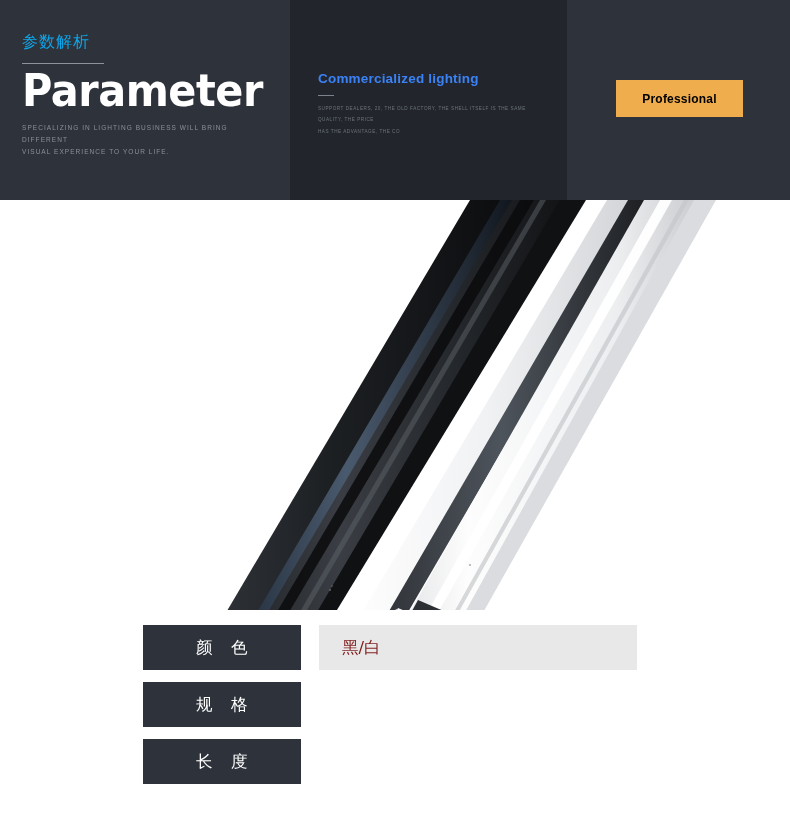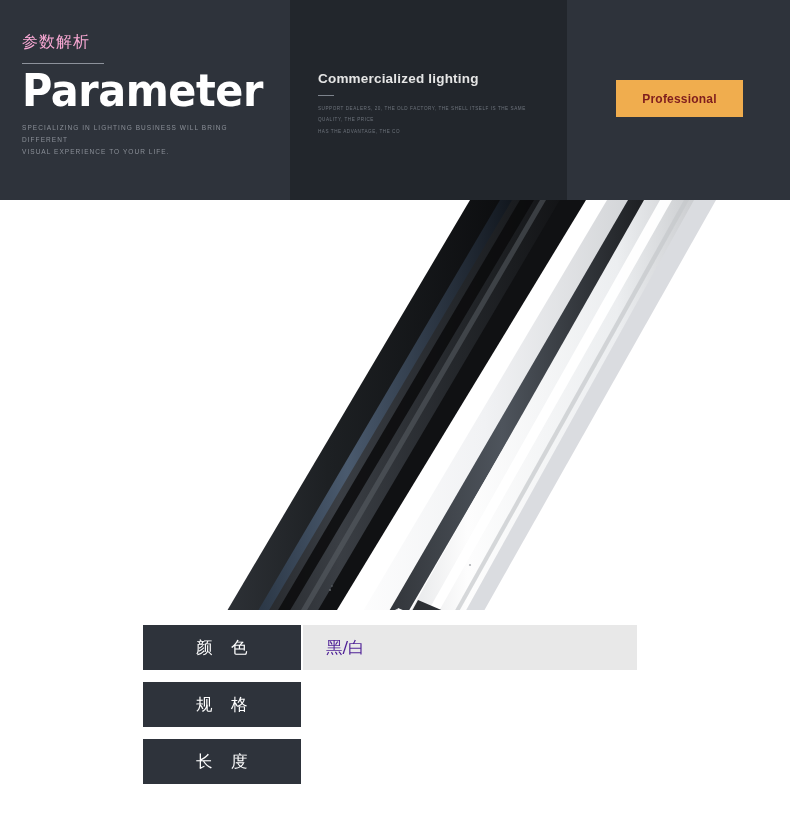--- a/index.html
+++ b/index.html
@@ -41,21 +41,21 @@
     position: relative;
   }
   .banner-right {
     flex: 1;
     height: 200px;
     background: #2e333b;
     position: relative;
   }
 
   .cn-title {
-    color: #f9a8d4;
+    color: #0ea5e9;
     font-size: 16px;
     letter-spacing: 1px;
     line-height: 1;
     font-weight: 400;
   }
   .title-rule {
     width: 82px;
     height: 1px;
     background: #8d929b;
     margin: 13px 0 4px 0;
@@ -74,21 +74,21 @@
   .sub-caption {
     color: #8b9098;
     font-size: 6.5px;
     letter-spacing: 1.05px;
     line-height: 1.85;
     margin-top: 9px;
     max-width: 250px;
   }
 
   .mid-title {
-    color: #e5e5e5;
+    color: #3b82f6;
     font-size: 13.5px;
     font-weight: 600;
     letter-spacing: 0.2px;
     line-height: 1;
   }
   .mid-rule {
     width: 16px;
     height: 1px;
     background: #7d838c;
     margin: 9px 0 7px 0;
@@ -102,21 +102,21 @@
     text-transform: uppercase;
   }
 
   .pro-btn {
     position: absolute;
     left: 49px;
     top: 80px;
     width: 127px;
     height: 37px;
     background: #f0ad4e;
-    color: #7f1d1d;
+    color: #000000;
     font-size: 12px;
     font-weight: 600;
     letter-spacing: 0.2px;
     display: flex;
     align-items: center;
     justify-content: center;
     border: none;
     cursor: pointer;
     font-family: "Liberation Sans", sans-serif;
   }
@@ -158,27 +158,27 @@
     box-sizing: border-box;
     font-family: "DejaVu Sans", sans-serif;
   }
   .spec-label .sp {
     display: inline-block;
     width: 18px;
   }
   .spec-value {
     flex: 1;
     background: #e8e8e8;
-    color: #4c1d95;
+    color: #7f1d1d;
     font-size: 16.5px;
     display: flex;
     align-items: center;
     padding-left: 23px;
     box-sizing: border-box;
-    margin-left: 2px;
+    margin-left: 18px;
     font-family: "DejaVu Sans", sans-serif;
   }
 </style>
 </head>
 <body>
 
 <div class="banner">
 
   <div class="banner-left">
     <div class="cn-title">参数解析</div>

